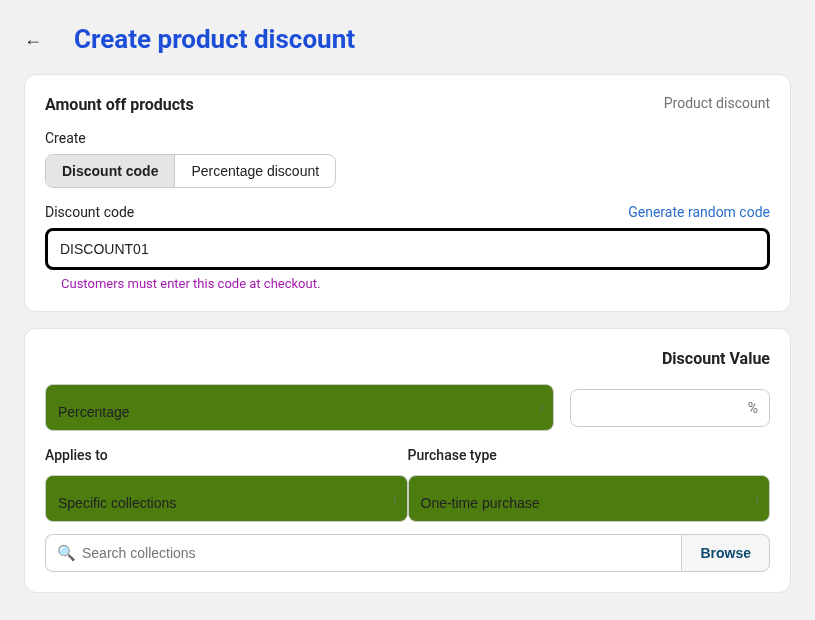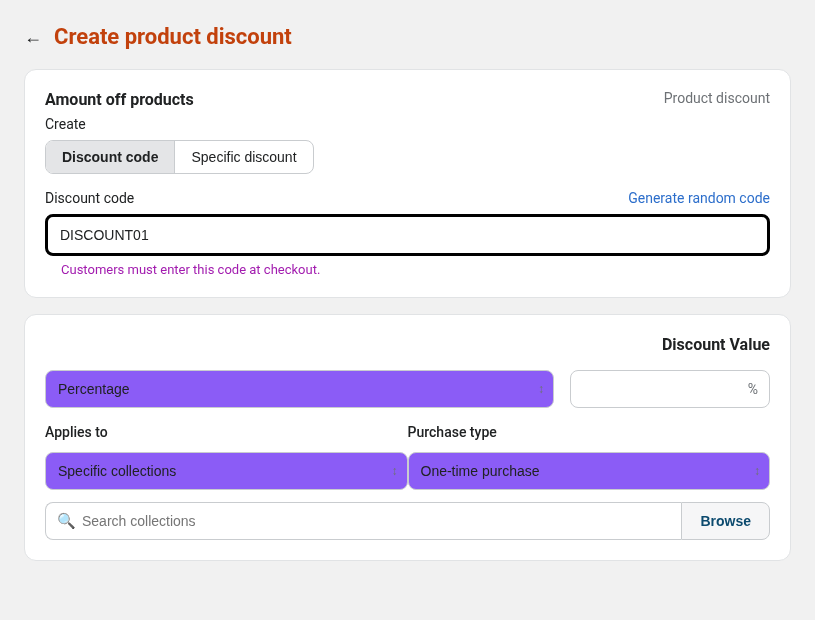--- a/index.html
+++ b/index.html
@@ -27,38 +27,39 @@
 
     .back-arrow {
       cursor: pointer;
       font-size: 18px;
       color: #202223;
       display: flex;
       align-items: center;
     }
 
     .page-title {
-      font-size: 22px;
+      font-size: 26px;
       font-weight: 700;
-      color: #c2410c;
+      color: #1d4ed8;
+      margin-left: 20px;
     }
 
     .card {
       background: #ffffff;
       border-radius: 12px;
       border: 1px solid #e1e3e5;
       padding: 20px;
       margin-bottom: 16px;
     }
 
     .card-header {
       display: flex;
       justify-content: space-between;
       align-items: flex-start;
-      margin-bottom: 7px;
+      margin-bottom: 16px;
     }
 
     .card-title {
       font-size: 16px;
       font-weight: 700;
       color: #202223;
     }
 
     .card-badge {
       font-size: 14px;
@@ -135,24 +136,24 @@
     .select-wrapper {
       position: relative;
       display: flex;
       align-items: center;
     }
 
     .select-input {
       width: 100%;
       border: 1px solid #c9cccf;
       border-radius: 8px;
-      padding: 10px 36px 10px 12px;
-      font-size: 14px;
-      color: #202223;
-      background: #8b5cf6;
+      padding: 19px 36px 10px 12px;
+      font-size: 14px;
+      color: #202223;
+      background: #4d7c0f;
       appearance: none;
       -webkit-appearance: none;
       cursor: pointer;
       outline: none;
     }
 
     .select-chevron {
       position: absolute;
       right: 10px;
       pointer-events: none;
@@ -257,21 +258,21 @@
 <div class="card">
   <div class="card-header">
     <span class="card-title">Amount off products</span>
     <span class="card-badge">Product discount</span>
   </div>
 
   <div class="field-label">Create</div>
 
   <div class="method-group">
     <button class="method-btn active">Discount code</button>
-    <button class="method-btn">Specific discount</button>
+    <button class="method-btn">Percentage discount</button>
   </div>
 
   <div class="discount-code-row">
     <span class="field-label" style="margin-bottom:0">Discount code</span>
     <a class="generate-link">Generate random code</a>
   </div>
   <div style="margin-top: 8px;">
     <input class="text-input" type="text" value="DISCOUNT01" style="">
   </div>
   <div class="hint-text">Customers must enter this code at checkout.</div>

